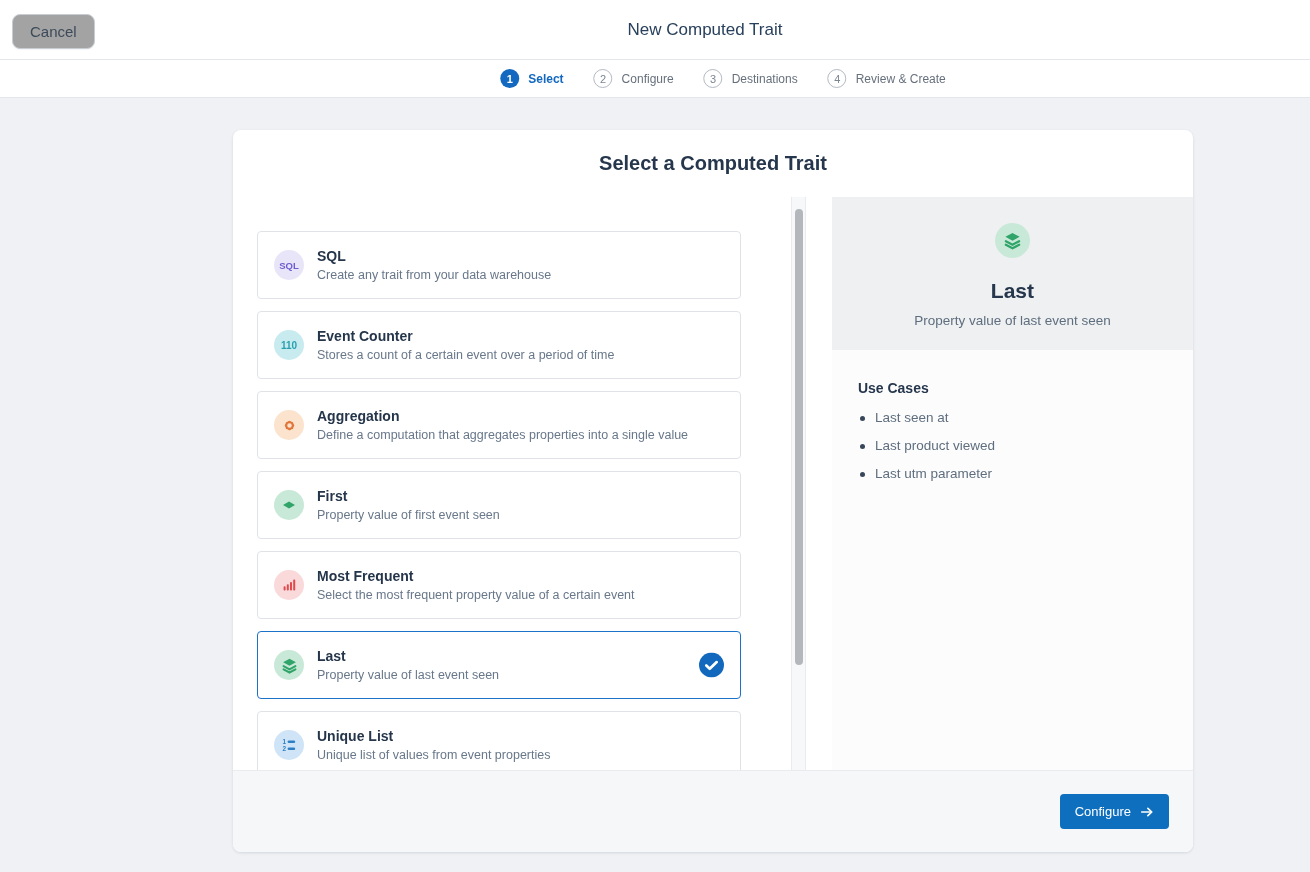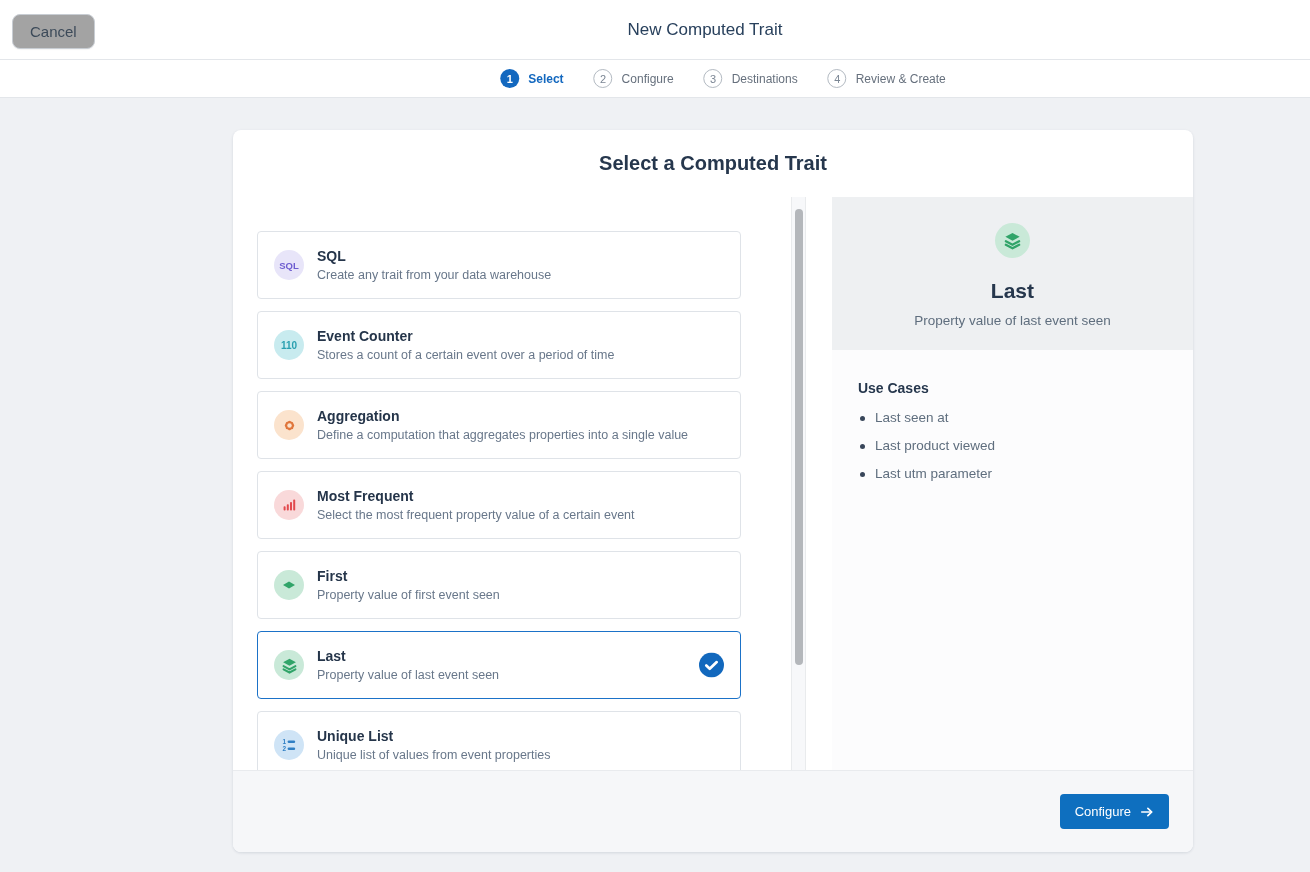--- a/index.html
+++ b/index.html
@@ -147,43 +147,43 @@
             <circle cx="8" cy="8" r="2.1" fill="#fbe3cd"></circle>
           </svg>
         </span>
         <span class="trait-text">
           <span class="trait-title">Aggregation</span>
           <span class="trait-desc">Define a computation that aggregates properties into a single value</span>
         </span>
       </div>
 
       <div class="trait-item">
+        <span class="badge b-green">
+          <svg width="16" height="16" viewBox="0 0 16 16">
+            <path d="M8 4.4 L14 8 L8 11.6 L2 8 Z" fill="#31a469"></path>
+          </svg>
+        </span>
+        <span class="trait-text">
+          <span class="trait-title">First</span>
+          <span class="trait-desc">Property value of first event seen</span>
+        </span>
+      </div>
+
+      <div class="trait-item">
         <span class="badge b-freq">
           <svg width="16" height="16" viewBox="0 0 16 16" fill="#e2494d">
             <rect x="2.6" y="9.2" width="2" height="4.4" rx="0.8"></rect>
             <rect x="5.8" y="7.2" width="2" height="6.4" rx="0.8"></rect>
             <rect x="9.0" y="5.0" width="2" height="8.6" rx="0.8"></rect>
             <rect x="12.2" y="2.6" width="2" height="11" rx="0.8"></rect>
           </svg>
         </span>
         <span class="trait-text">
           <span class="trait-title">Most Frequent</span>
           <span class="trait-desc">Select the most frequent property value of a certain event</span>
-        </span>
-      </div>
-
-      <div class="trait-item">
-        <span class="badge b-green">
-          <svg width="16" height="16" viewBox="0 0 16 16">
-            <path d="M8 4.4 L14 8 L8 11.6 L2 8 Z" fill="#31a469"></path>
-          </svg>
-        </span>
-        <span class="trait-text">
-          <span class="trait-title">First</span>
-          <span class="trait-desc">Property value of first event seen</span>
         </span>
       </div>
 
       <div class="trait-item selected">
         <span class="badge b-green">
           <svg width="17" height="17" viewBox="0 0 16 16">
             <path d="M8 1.6 L14 4.9 L8 8.2 L2 4.9 Z" fill="#31a469"></path>
             <path d="M2.4 8.6 L8 11.6 L13.6 8.6" stroke="#31a469" stroke-width="1.9" fill="none" stroke-linecap="round"></path>
             <path d="M2.4 11.6 L8 14.6 L13.6 11.6" stroke="#31a469" stroke-width="1.9" fill="none" stroke-linecap="round"></path>
           </svg>

